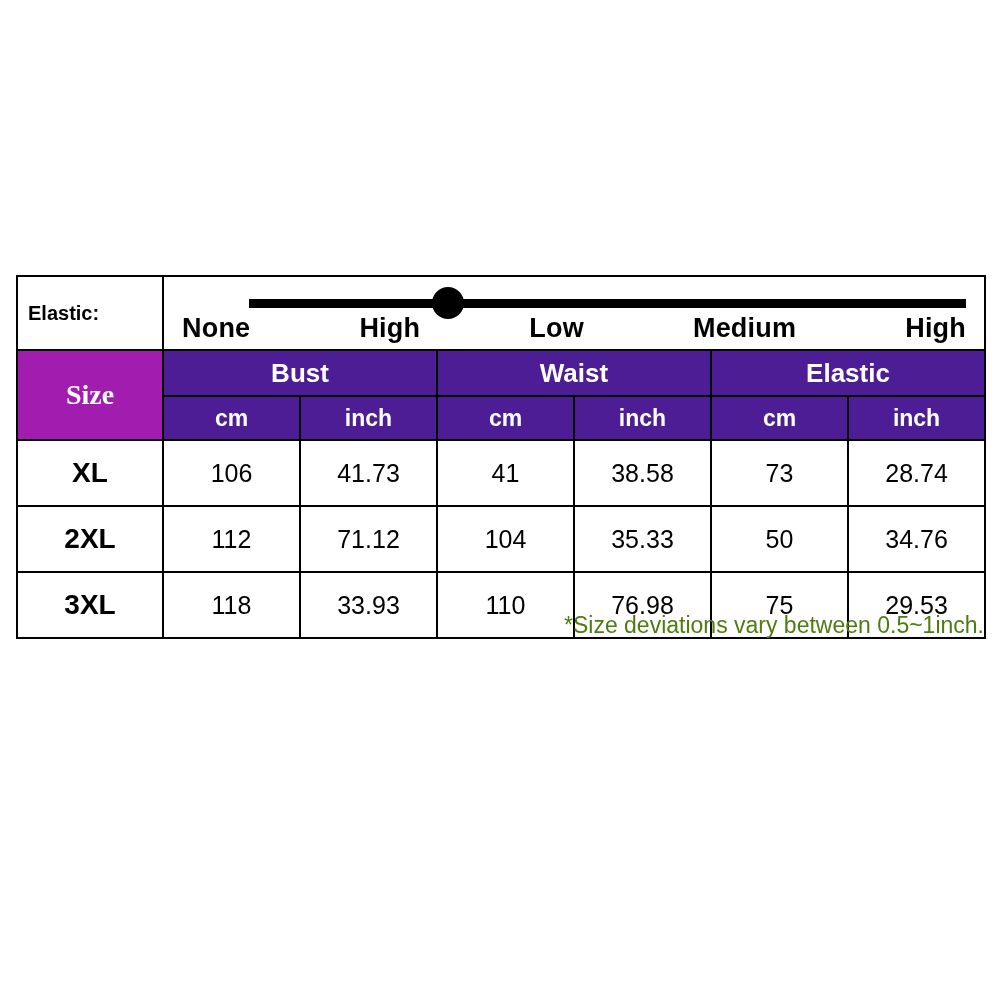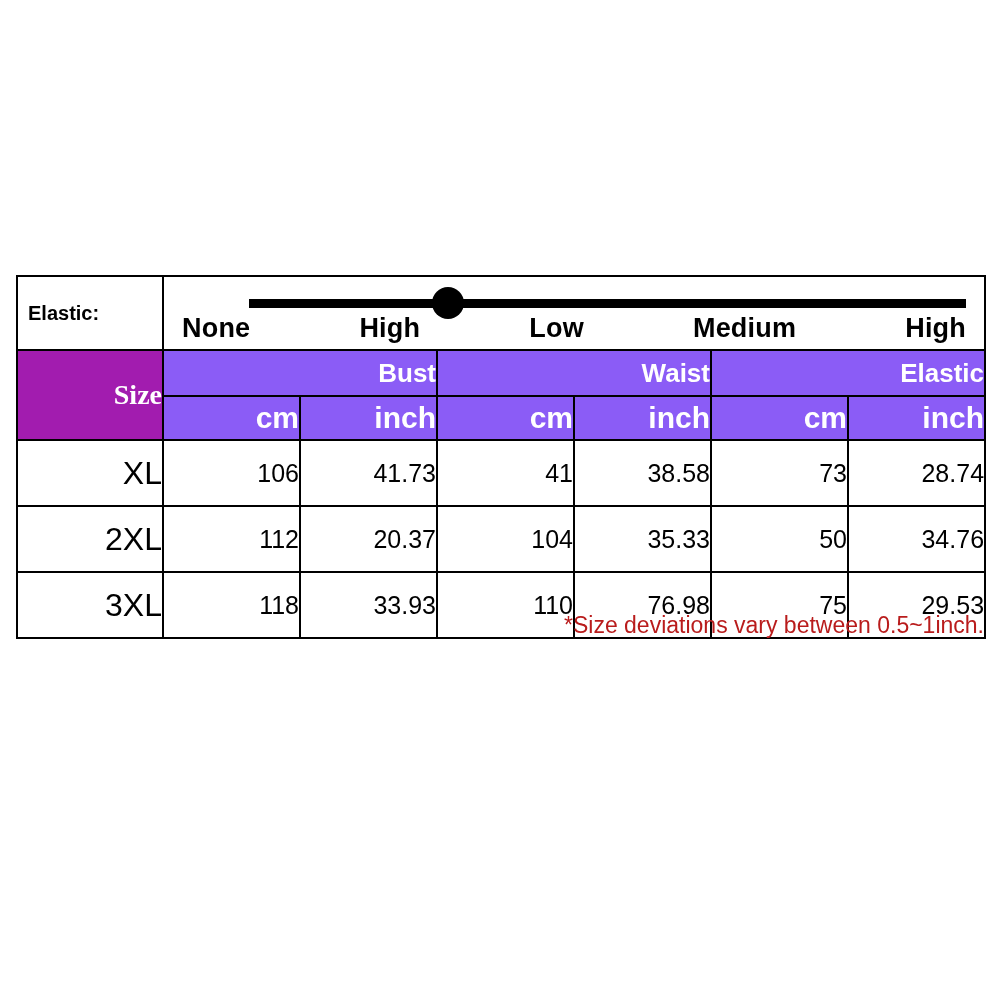--- a/index.html
+++ b/index.html
@@ -26,21 +26,21 @@
     border-collapse: collapse;
     table-layout: fixed;
     width: 968px;
     background: #ffffff;
   }
 
   table.size-chart td,
   table.size-chart th {
     border: 2px solid #000000;
     padding: 0;
-    text-align: right;
+    text-align: center;
     vertical-align: middle;
     color: #000000;
   }
 
   
   .elastic-label {
     width: 146px;
     font-size: 20px;
     font-weight: bold;
     padding: 8px 4px 8px 10px !important;
@@ -83,57 +83,57 @@
     box-sizing: border-box;
   }
   .elastic-ticks span {
     font-size: 27px;
     font-weight: bold;
     letter-spacing: 0.2px;
   }
 
   
   .hdr-black {
-    background: #8b5cf6;
+    background: #4c1d95;
     color: #ffffff !important;
     font-size: 26px;
     font-weight: bold;
     height: 44px;
   }
   .hdr-black.sub {
-    font-size: 30px;
+    font-size: 23px;
     height: 42px;
   }
   .size-head {
     background: #a21caf;
     color: #ffffff !important;
     font-size: 28px;
     font-weight: bold;
     font-family: Liberation Serif, serif;
   }
 
   
   .row-label {
-    font-size: 32px;
-    font-weight: normal;
+    font-size: 28px;
+    font-weight: bold;
     height: 64px;
   }
   .data-cell {
     font-size: 25px;
     height: 64px;
   }
 
   .note {
     position: absolute;
     left: 16px;
     top: 612px;
     width: 968px;
     text-align: right;
     font-size: 23px;
-    color: #b91c1c;
+    color: #4d7c0f;
     font-family: "Liberation Sans", sans-serif;
   }
 </style>
 </head>
 <body>
 
 <div class="chart-wrap">
   <table class="size-chart">
     <colgroup>
       <col style="width:146px">
@@ -184,21 +184,21 @@
         <td class="data-cell">41.73</td>
         <td class="data-cell">41</td>
         <td class="data-cell">38.58</td>
         <td class="data-cell">73</td>
         <td class="data-cell">28.74</td>
       </tr>
 
       <tr>
         <td class="row-label">2XL</td>
         <td class="data-cell">112</td>
-        <td class="data-cell">20.37</td>
+        <td class="data-cell">71.12</td>
         <td class="data-cell">104</td>
         <td class="data-cell">35.33</td>
         <td class="data-cell">50</td>
         <td class="data-cell">34.76</td>
       </tr>
 
       <tr>
         <td class="row-label">3XL</td>
         <td class="data-cell">118</td>
         <td class="data-cell">33.93</td>

